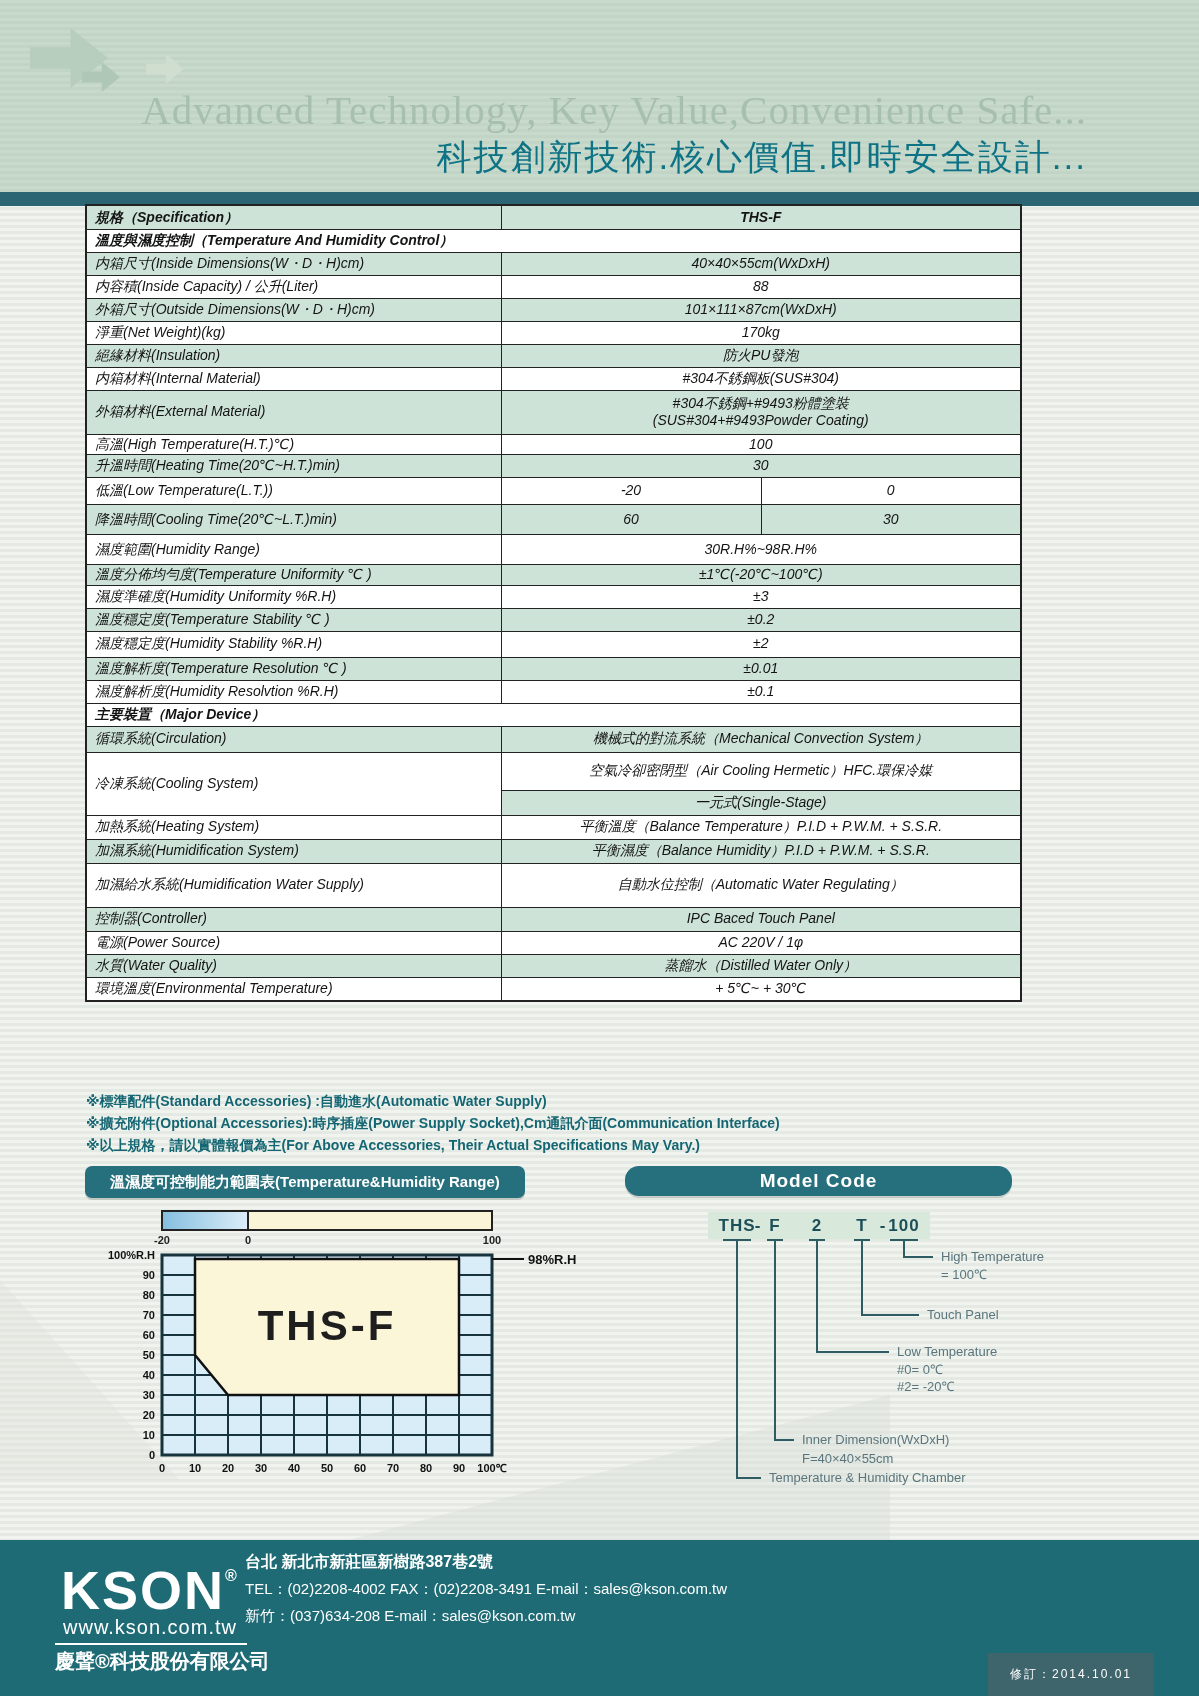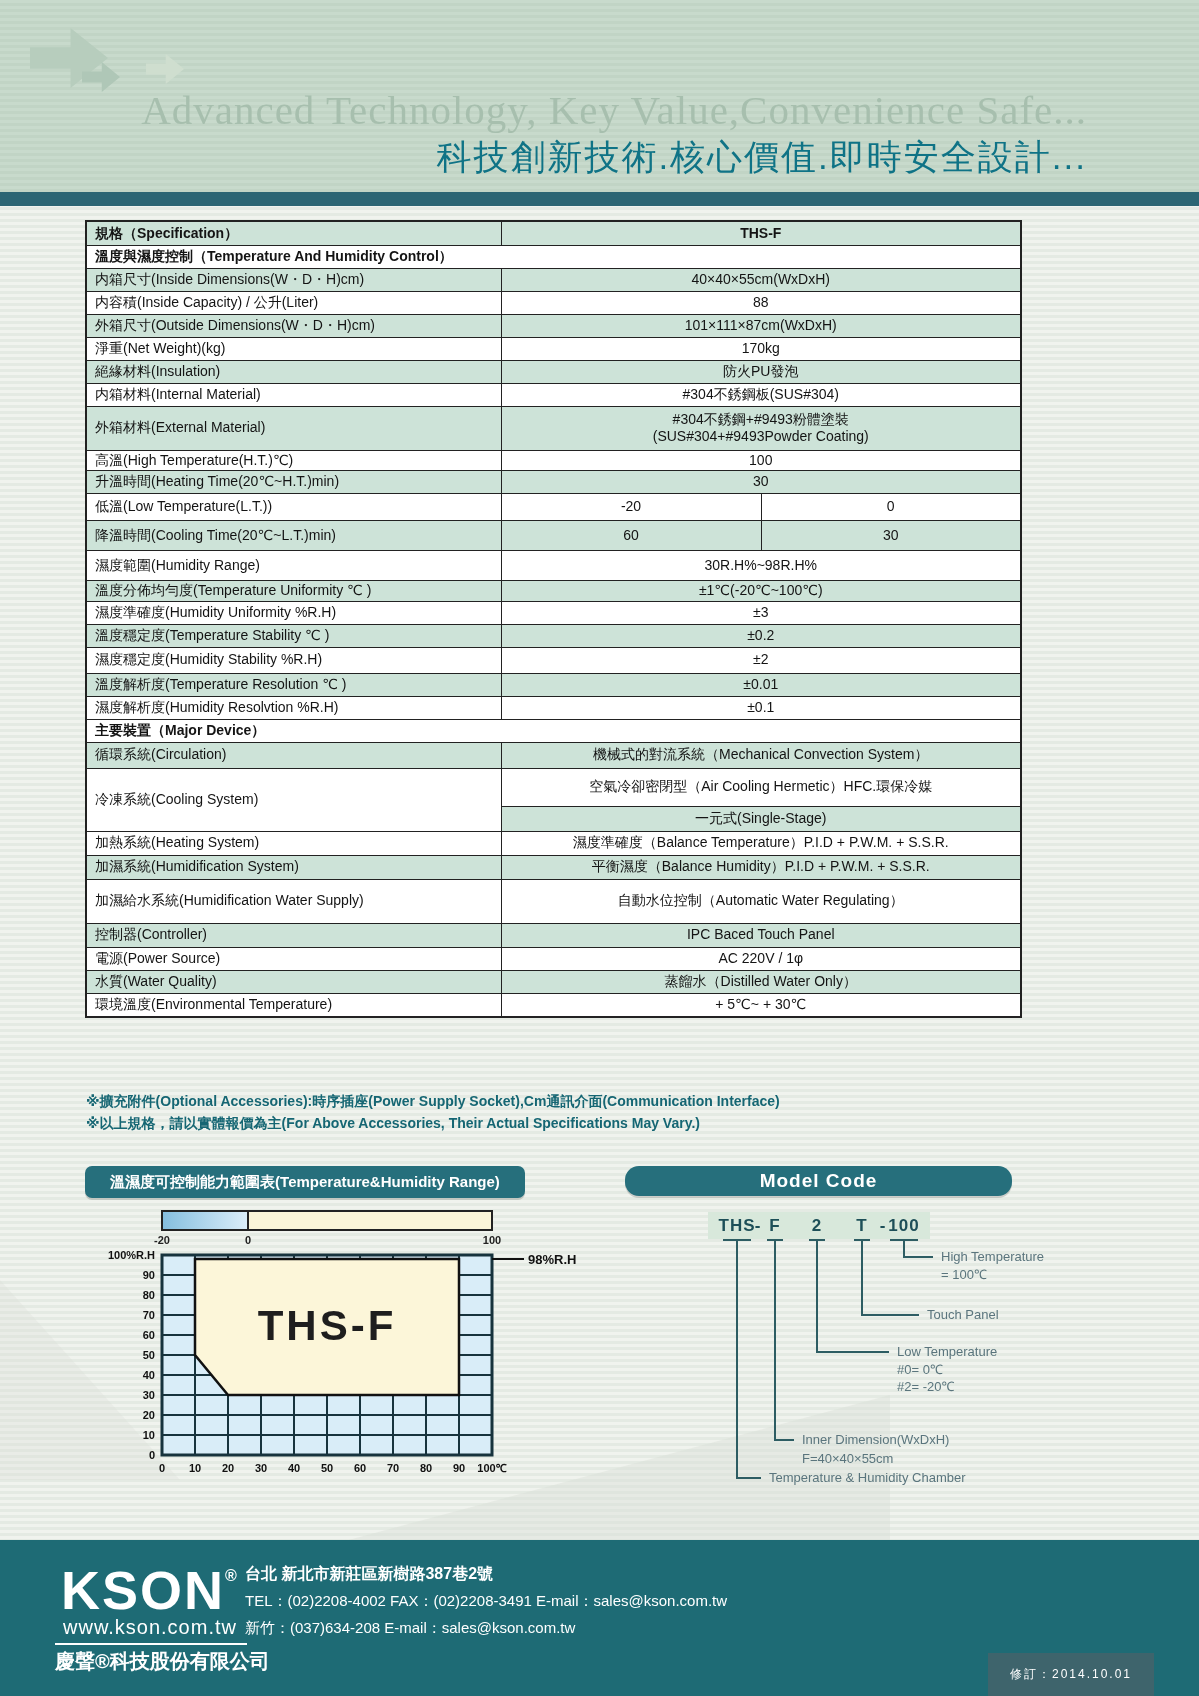--- a/index.html
+++ b/index.html
@@ -16,22 +16,22 @@
   .title-en{position:absolute;right:112px;top:86px;width:1000px;text-align:right;
     font-family:"Liberation Serif","DejaVu Serif",serif;font-size:41px;color:#a7bfae;letter-spacing:1px;white-space:nowrap;}
   .title-zh{position:absolute;right:112px;top:134px;width:1000px;text-align:right;
     font-size:35px;font-weight:normal;color:#0f7386;letter-spacing:2px;white-space:nowrap;}
   .divider-bar{position:absolute;left:0;top:192px;width:1199px;height:14px;background:#2b6573;}
   
   .swoosh{position:absolute;background:#d9dfd6;opacity:.45;}
   .swoosh-1{left:330px;top:1395px;width:560px;height:150px;clip-path:polygon(0 100%,100% 0,100% 100%);}
   .swoosh-2{left:0px;top:1280px;width:180px;height:200px;clip-path:polygon(0 0,100% 100%,0 100%);opacity:.3;}
   
-  .spec-table{position:absolute;left:85px;top:220px;width:935px;border-collapse:collapse;
-    table-layout:fixed;border:2px solid #222;}
+  .spec-table{position:absolute;left:85px;top:204px;width:935px;border-collapse:collapse;
+    table-layout:fixed;border:2px solid #222;font-style:italic;}
   .spec-table td{border:1px solid #222;font-size:14px;color:#141414;padding:1px 8px;
     background:#ffffff;vertical-align:middle;line-height:1.25;}
   .spec-table td.shaded{background:#cde3d8;}
   .label-cell{text-align:left;}
   .value-cell{text-align:center;white-space:pre-line;}
   .section-cell{font-weight:bold;font-size:14.5px;}
   .hdr{font-weight:bold;font-size:14.5px;}
   
   .notes{position:absolute;left:86px;top:1090px;width:900px;font-size:14px;font-weight:bold;
     color:#156673;line-height:22px;}
@@ -64,21 +64,21 @@
   .mc-line{stroke:#2d5d63;stroke-width:2;fill:none;}
   .mc-label{font:13px "Liberation Sans",sans-serif;fill:#5a757d;}
   
   .footer-band{position:absolute;left:0;top:1540px;width:1199px;height:156px;background:#1e6b75;color:#fff;}
   .logo-block{position:absolute;left:55px;top:8px;width:190px;text-align:center;}
   .logo-text{font-size:54px;font-weight:bold;letter-spacing:2px;line-height:56px;white-space:nowrap;}
   .logo-reg{font-size:16px;vertical-align:28px;}
   .logo-url{font-size:20px;letter-spacing:1px;margin-top:-2px;white-space:nowrap;}
   .logo-rule{width:192px;height:2px;background:#fff;margin:4px auto 3px auto;}
   .company-name{font-size:20px;font-weight:bold;white-space:nowrap;}
-  .addr-block{position:absolute;left:245px;top:20px;font-size:15px;line-height:27px;white-space:nowrap;}
+  .addr-block{position:absolute;left:245px;top:8px;font-size:15px;line-height:27px;white-space:nowrap;}
   .addr-line1{font-size:16px;font-weight:bold;}
   .revision-box{position:absolute;left:988px;top:113px;width:166px;height:43px;background:#3e646c;
     text-align:center;line-height:43px;font-size:12px;letter-spacing:2px;}
 </style>
 </head>
 <body>
 
 <div class="page">
 
   <div class="header-band">
@@ -191,21 +191,21 @@
         </tr>
         <tr style="height: 38px;">
           <td class="label-cell" rowspan="2">冷凍系統(Cooling System)</td>
           <td class="value-cell" colspan="2">空氣冷卻密閉型（Air Cooling Hermetic）HFC.環保冷媒</td>
         </tr>
         <tr style="height: 25px;">
           <td class="value-cell shaded" colspan="2">一元式(Single-Stage)</td>
         </tr>
         <tr style="height: 24px;">
           <td class="label-cell">加熱系統(Heating System)</td>
-          <td class="value-cell" colspan="2">濕度準確度（Balance Temperature）P.I.D + P.W.M. + S.S.R.</td>
+          <td class="value-cell" colspan="2">平衡溫度（Balance Temperature）P.I.D + P.W.M. + S.S.R.</td>
         </tr>
         <tr style="height: 24px;">
           <td class="label-cell shaded">加濕系統(Humidification System)</td>
           <td class="value-cell shaded" colspan="2">平衡濕度（Balance Humidity）P.I.D + P.W.M. + S.S.R.</td>
         </tr>
         <tr style="height: 44px;">
           <td class="label-cell">加濕給水系統(Humidification Water Supply)</td>
           <td class="value-cell" colspan="2">自動水位控制（Automatic Water Regulating）</td>
         </tr>
         <tr style="height: 24px;">
@@ -221,20 +221,21 @@
           <td class="value-cell shaded" colspan="2">蒸餾水（Distilled Water Only）</td>
         </tr>
         <tr style="height: 24px;">
           <td class="label-cell">環境溫度(Environmental Temperature)</td>
           <td class="value-cell" colspan="2">+ 5℃~ + 30℃</td>
         </tr>
       </tbody>
   </table>
 
   <div class="notes">
+    <div>※標準配件(Standard  Accessories) :自動進水(Automatic Water Supply)</div>
     <div>※擴充附件(Optional Accessories):時序插座(Power Supply Socket),Cm通訊介面(Communication Interface)</div>
     <div>※以上規格，請以實體報價為主(For Above Accessories, Their Actual Specifications May Vary.)</div>
   </div>
 
   <div class="range-badge">溫濕度可控制能力範圍表(Temperature&amp;Humidity Range)</div>
   <div class="model-badge">Model Code</div>
 
   <svg class="chart-svg" viewBox="0 0 510 285">
     <defs>
       <linearGradient id="tempGrad" x1="0" y1="0" x2="1" y2="0">

